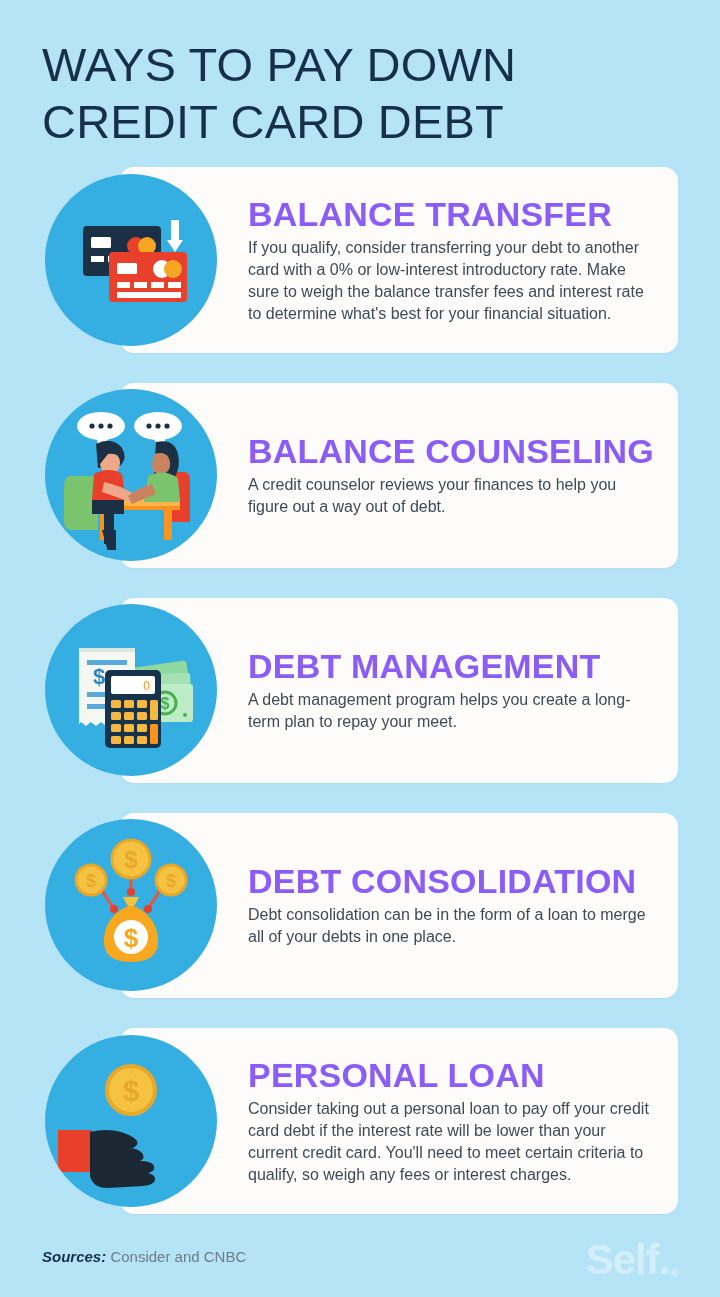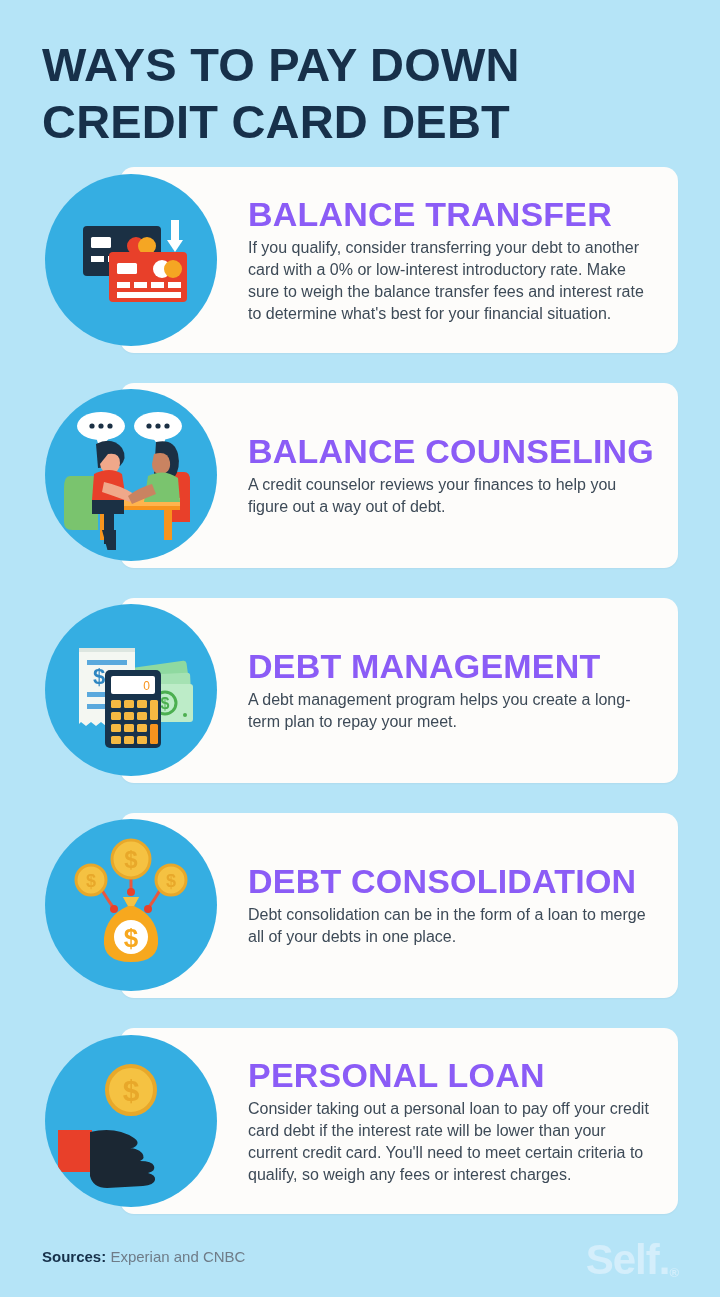--- a/index.html
+++ b/index.html
@@ -13,21 +13,21 @@
     font-family: "Liberation Sans", sans-serif;
     position: relative;
   }
 
   
   .title {
     padding: 36px 42px 0 42px;
     color: #17304a;
     font-size: 47px;
     line-height: 1.22;
-    font-weight: 700;
+    font-weight: 400;
     letter-spacing: 0.2px;
     text-align: left;
   }
   .title .line { display: block; white-space: nowrap; }
 
   
   .cards {
     margin-top: 16px;
     position: relative;
   }
@@ -91,20 +91,21 @@
     align-items: center;
     justify-content: space-between;
   }
   .sources {
     font-size: 15px;
     color: #6f7c88;
   }
   .sources b {
     color: #16304a;
     font-weight: 700;
+    font-style: italic;
   }
   .brand {
     font-size: 42px;
     font-weight: 700;
     color: #d4eefb;
     letter-spacing: -1px;
     line-height: 1;
     position: relative;
     top: -4px;
     margin-top: 16px;
@@ -311,18 +312,18 @@
       <div class="card-title">PERSONAL LOAN</div>
       <div class="card-body">Consider taking out a personal loan to pay off your credit card debt if the interest rate will be lower than your current credit card. You'll need to meet certain criteria to qualify, so weigh any fees or interest charges.</div>
     </div>
   </div>
 
 </div>
 
 <div class="footer">
   <div class="sources">
     <b>Sources:</b>
-    <span>Experian and CNBC</span>
+    <span>Consider and CNBC</span>
   </div>
   <div class="brand">
     <span>Self</span><span>.</span><span class="reg">®</span>
   </div>
 </div>
 
 </body></html>

